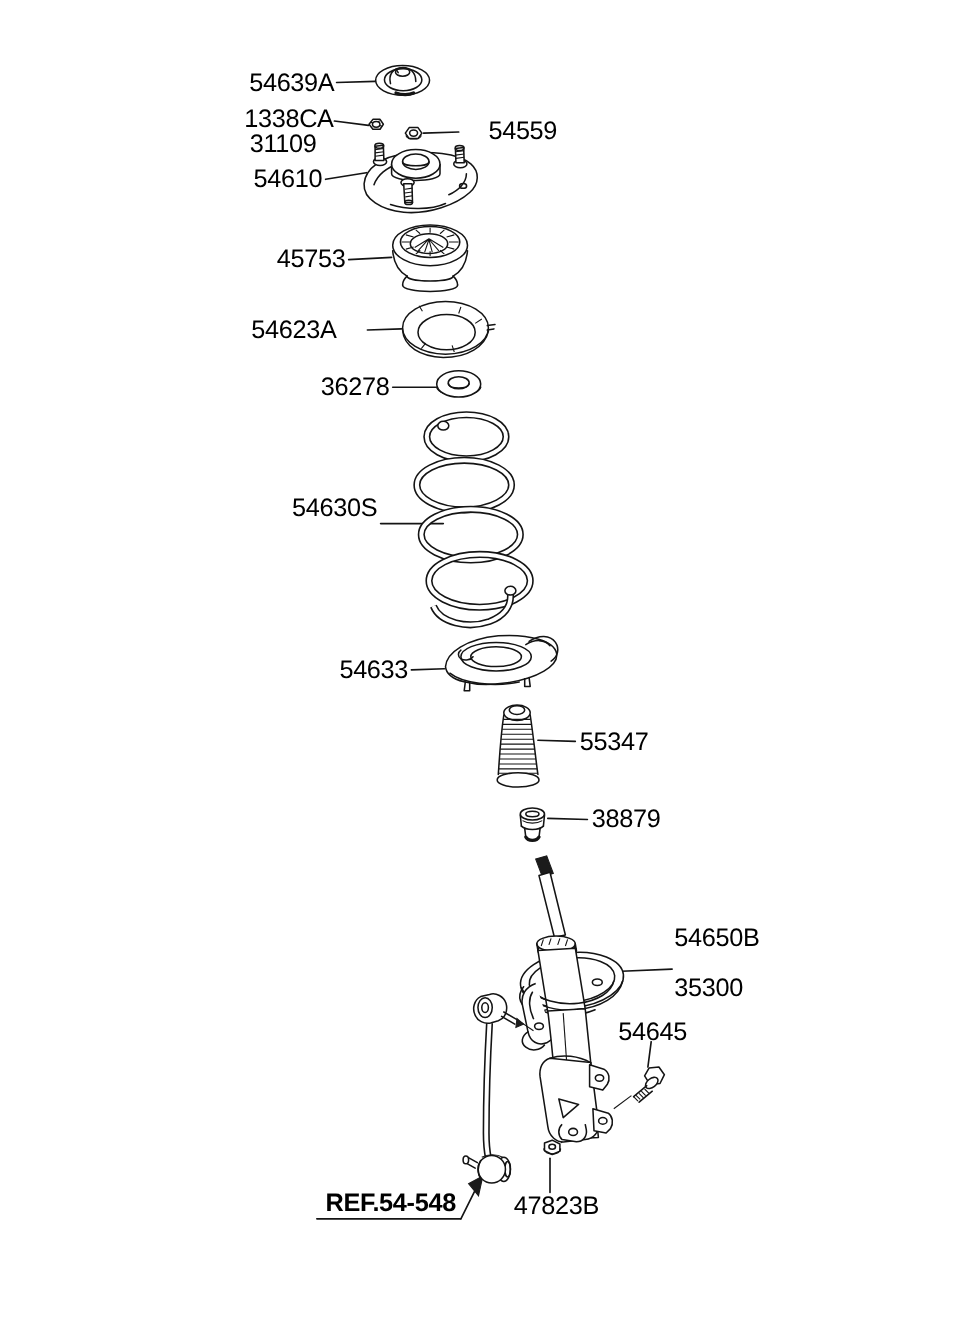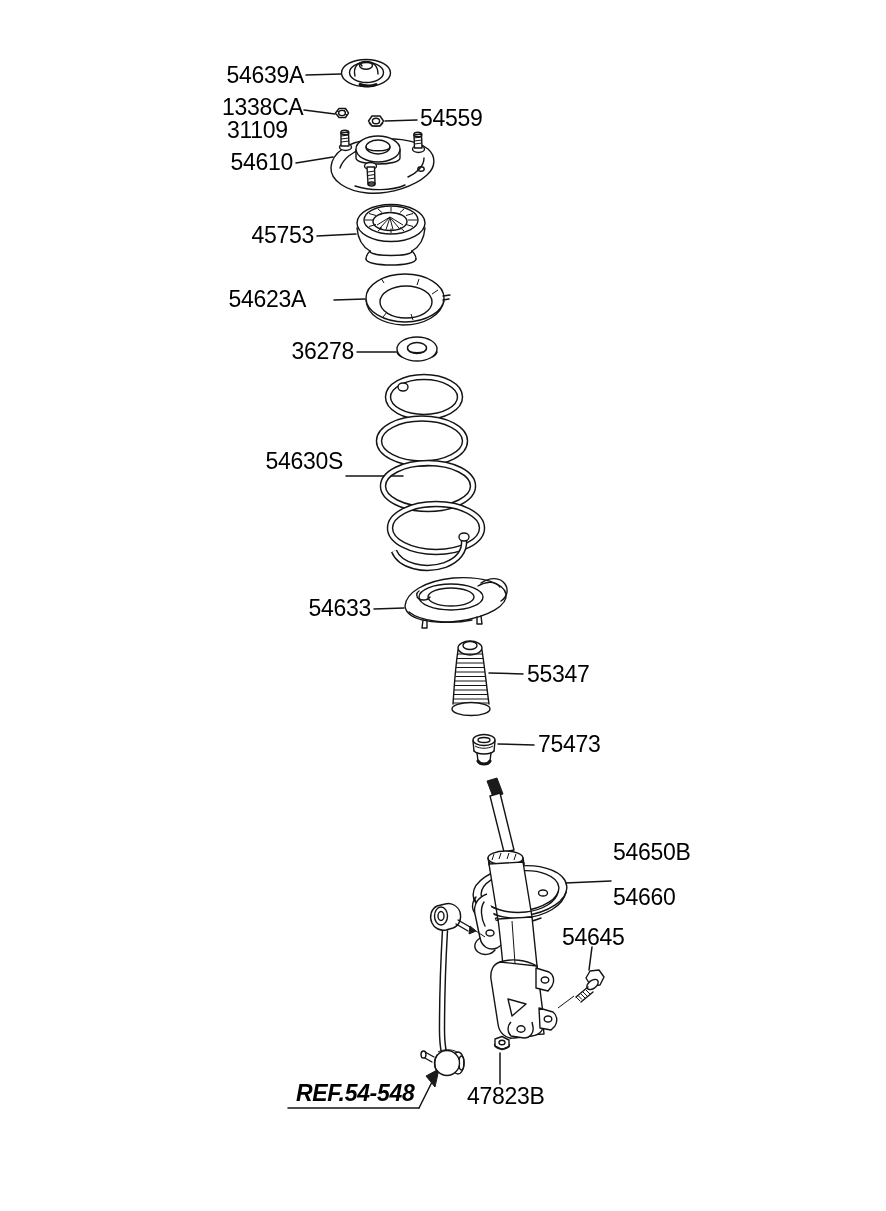--- a/index.html
+++ b/index.html
@@ -5,21 +5,21 @@
   html,body{margin:0;padding:0;background:#fff;}
   #stage{
     position:relative;width:886px;height:1211px;background:#ffffff;
     font-family:"Liberation Sans", sans-serif;overflow:hidden;
   }
   #art{position:absolute;left:0;top:0;}
   .lbl{
     position:absolute;font-size:23px;line-height:23px;color:#000;
     letter-spacing:-0.3px;white-space:nowrap;
   }
-  .ref{font-weight:bold;font-style:italic;}
+  .ref{font-weight:bold;}
   svg *{vector-effect:non-scaling-stroke;}
   .ln{fill:none;stroke:#141414;stroke-width:1.4;stroke-linecap:round;stroke-linejoin:round;}
   .wh{fill:#ffffff;stroke:#141414;stroke-width:1.4;stroke-linejoin:round;}
   .thin{fill:none;stroke:#141414;stroke-width:1;}
   .thick{fill:none;stroke:#141414;stroke-width:3;stroke-linecap:round;}
   .ldr{fill:none;stroke:#141414;stroke-width:1.5;stroke-linecap:round;}
   .wire-b{fill:none;stroke:#141414;stroke-width:6.5;}
   .wire-w{fill:none;stroke:#ffffff;stroke-width:3.6;}
   .dark{fill:#1b1b1b;stroke:#1b1b1b;}
 </style>
@@ -267,28 +267,28 @@
     <g>
       <path class="wh" d="M 495 1039 L 502 1036.5 L 509 1040 L 509 1046.5 L 502 1049.5 L 495 1046 Z"></path>
       <path class="ln" d="M 494.5 1044.5 C 495 1050.5 509.5 1050.5 509.5 1044.5"></path>
       <ellipse class="ln" cx="502" cy="1042.5" rx="3" ry="2.2"></ellipse>
     </g>
   </svg>
 
   <div class="lbl" style="right:582px;top:64px">54639A</div>
   <div class="lbl" style="left:222px;top:96px">1338CA</div>
   <div class="lbl" style="left:227px;top:119px">31109</div>
-  <div class="lbl" style="left:420px;top:107px">54559</div>
+  <div class="lbl" style="left:444px;top:107px">54559</div>
   <div class="lbl" style="right:593px;top:151px">54610</div>
   <div class="lbl" style="right:572px;top:224px">45753</div>
   <div class="lbl" style="right:580px;top:288px">54623A</div>
   <div class="lbl" style="right:532px;top:340px">36278</div>
   <div class="lbl" style="right:543px;top:450px">54630S</div>
   <div class="lbl" style="right:515px;top:597px">54633</div>
   <div class="lbl" style="left:527px;top:663px">55347</div>
-  <div class="lbl" style="left:538px;top:733px">75473</div>
+  <div class="lbl" style="left:538px;top:733px">38879</div>
   <div class="lbl" style="left:613px;top:841px">54650B</div>
-  <div class="lbl" style="left:613px;top:886px">54660</div>
+  <div class="lbl" style="left:613px;top:886px">35300</div>
   <div class="lbl" style="left:562px;top:926px">54645</div>
   <div class="lbl ref" style="left:296px;top:1082px">REF.54-548</div>
   <div class="lbl" style="left:467px;top:1085px">47823B</div>
 
 </div>
 
 </body></html>

